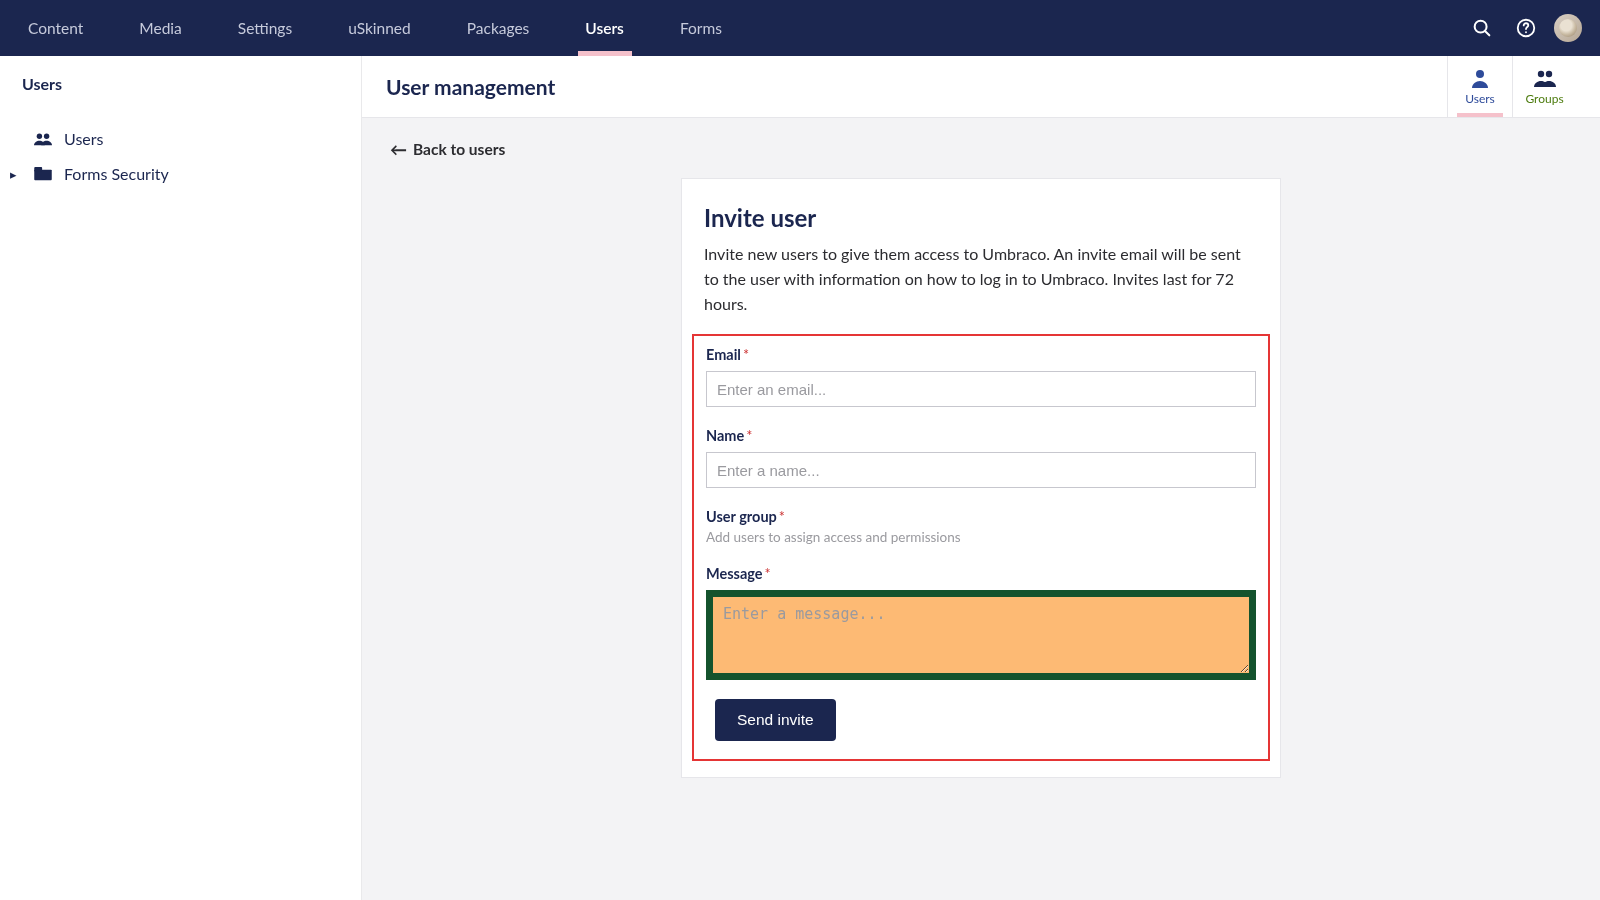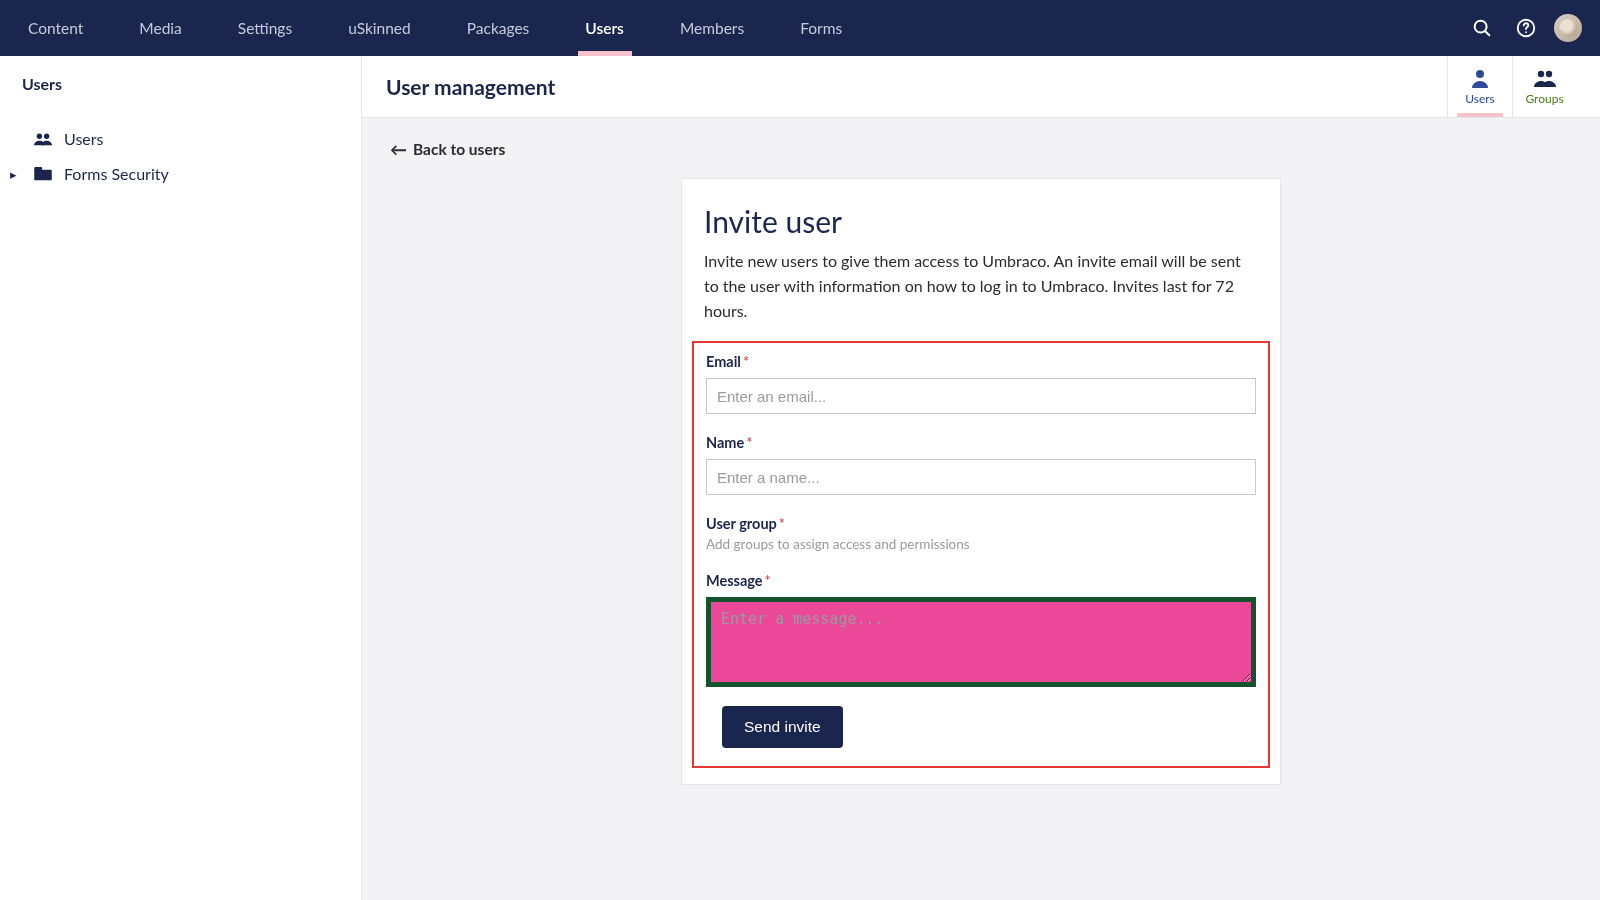--- a/index.html
+++ b/index.html
@@ -35,37 +35,37 @@
   .right-tab.active .tab-underline{ background:#f5c1cb; }
   .tab-underline{ width:46px; height:4px; background:transparent; position:absolute; bottom:0px;}
   .right-tab{ position:relative;}
   
   
   .main-area { padding: 20px 24px; height: calc(100% - 62px); overflow:auto; }
   .back-link { color:#2c2c30; font-weight:700; font-size:15.5px; cursor:pointer; display:inline-flex; align-items:center; gap:6px; margin: 2px 0 20px 4px;}
   .back-link .arrow{ font-size:17px; line-height:1;}
   
   .card { width: 600px; background:#ffffff; border:1px solid #e6e6ea; margin: 0 auto; padding: 24px 22px 28px 22px; }
-  .card h2 { font-size: 30px; font-weight:400; color:#1b264f; margin-bottom: 10px;}
+  .card h2 { font-size: 24px; font-weight:700; color:#1b264f; margin-bottom: 10px;}
   .card .desc { color:#2c2c30; font-size:16px; line-height:1.55; margin-bottom: 18px;}
   
   .highlight-box { border: 2px solid #e53535; padding: 8px 12px 18px 12px; margin: 0 -12px -12px -12px; }
   
   .field { margin-bottom: 18px; }
   .field-label { font-weight:700; color:#1b264f; font-size:14.5px; display:inline-block; margin-bottom:8px;}
   .req { color:#c33; margin-left:2px; font-weight:400;}
   .field-hint { color:#9a9a9f; font-size:13.5px; margin-top:-4px; margin-bottom:8px;}
   .text-input { width:100%; border:1px solid #c7c7ce; background:#fff; height:36px; padding:0 10px; font-size:15px; color:#333;}
   .text-input::placeholder{ color:#9a9a9f;}
-  .textarea { width:100%; border:5px solid #14532d; background:#ec4899; height:90px; padding:8px 10px; font-size:15px; color:#333; resize: both;}
+  .textarea { width:100%; border:7px solid #14532d; background:#fdba74; height:90px; padding:8px 10px; font-size:15px; color:#333; resize: both;}
   .textarea::placeholder{ color:#9a9a9f;}
   
   .add-btn { width:100%; border:1px dashed #c7c7ce; background:#fff; height:34px; text-align:center; font-weight:700; color:#1b264f; font-size:14.5px; cursor:pointer; }
   
-  .send-btn { background:#1b264f; color:#fff; border:none; border-radius:4px; padding:12px 22px; font-size:15.5px; font-weight:500; cursor:pointer; margin-top: 4px; margin-left: 16px;}
+  .send-btn { background:#1b264f; color:#fff; border:none; border-radius:4px; padding:12px 22px; font-size:15.5px; font-weight:500; cursor:pointer; margin-top: 4px; margin-left: 9px;}
 </style>
 </head>
 <body>
 
 <div class="topnav">
   <div class="nav-items">
     <div class="nav-item">
         <span>Content</span>
       </div>
     <div class="nav-item">
@@ -75,23 +75,20 @@
         <span>Settings</span>
       </div>
     <div class="nav-item">
         <span>uSkinned</span>
       </div>
     <div class="nav-item">
         <span>Packages</span>
       </div>
     <div class="nav-item active">
         <span>Users</span>
-      </div>
-    <div class="nav-item">
-        <span>Members</span>
       </div>
     <div class="nav-item">
         <span>Forms</span>
       </div>
   </div>
   <div class="spacer"></div>
   <div class="icon-btn">
     <svg width="22" height="22" viewBox="0 0 24 24" fill="none" stroke="#ffffff" stroke-width="2.2" stroke-linecap="round">
         <circle cx="10.5" cy="10.5" r="6.5"></circle>
         <line x1="20" y1="20" x2="15.2" y2="15.2"></line>
@@ -175,21 +172,21 @@
           <input class="text-input" type="text" placeholder="Enter an email..." style="">
         </div>
 
         <div class="field">
           <span class="field-label"><span>Name</span><span class="req">*</span></span>
           <input class="text-input" type="text" placeholder="Enter a name..." style="">
         </div>
 
         <div class="field">
           <span class="field-label"><span>User group</span><span class="req">*</span></span>
-          <div class="field-hint">Add groups to assign access and permissions</div>
+          <div class="field-hint">Add users to assign access and permissions</div>
         </div>
 
         <div class="field" style="margin-bottom:12px;">
           <span class="field-label"><span>Message</span><span class="req">*</span></span>
           <textarea class="textarea" placeholder="Enter a message..." style=""></textarea>
         </div>
 
         <button class="send-btn"><span>Send invite</span></button>
       </div>
     </div>

